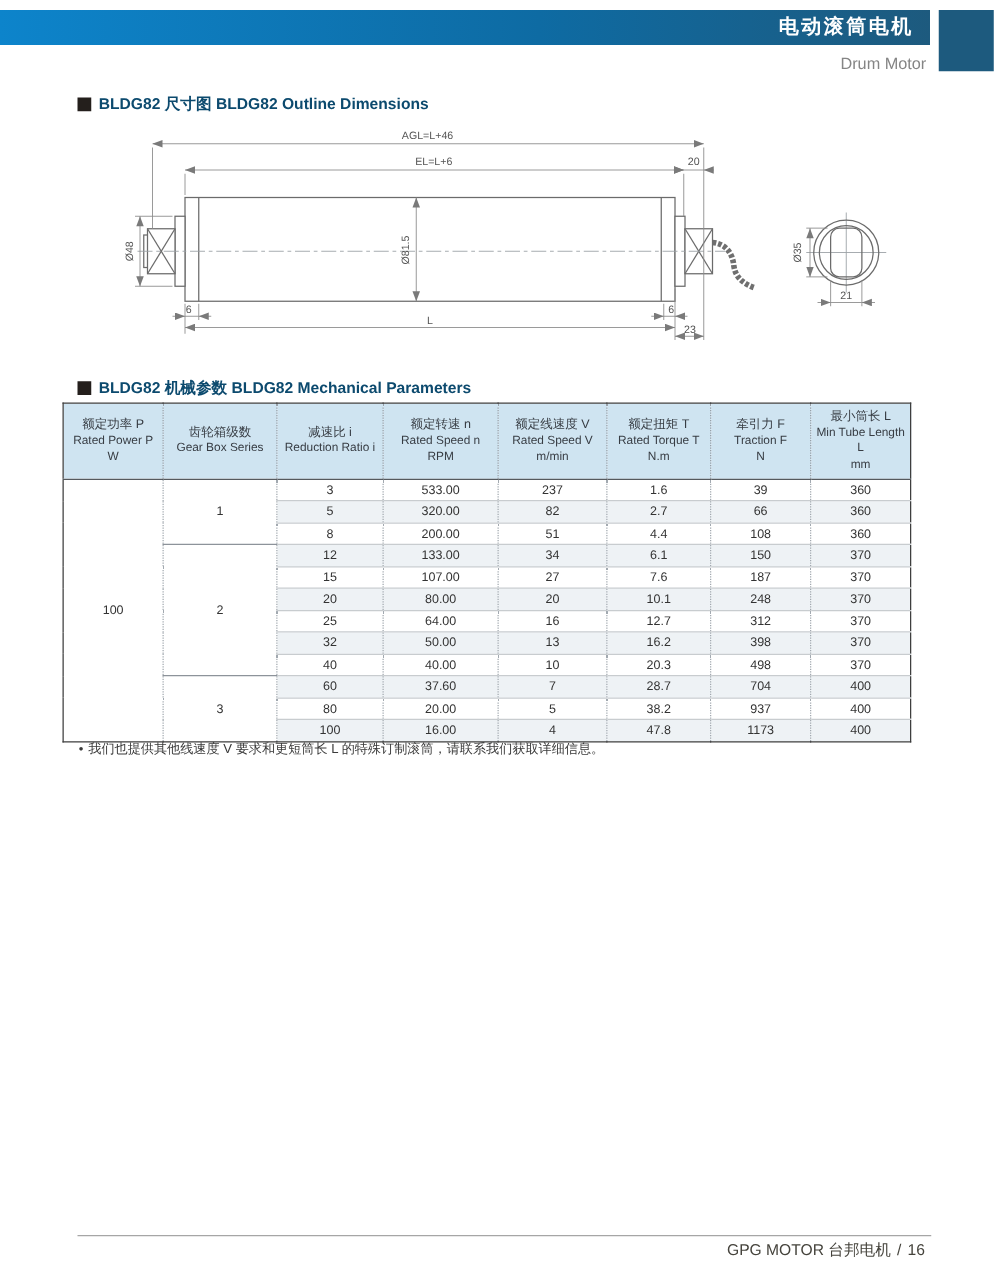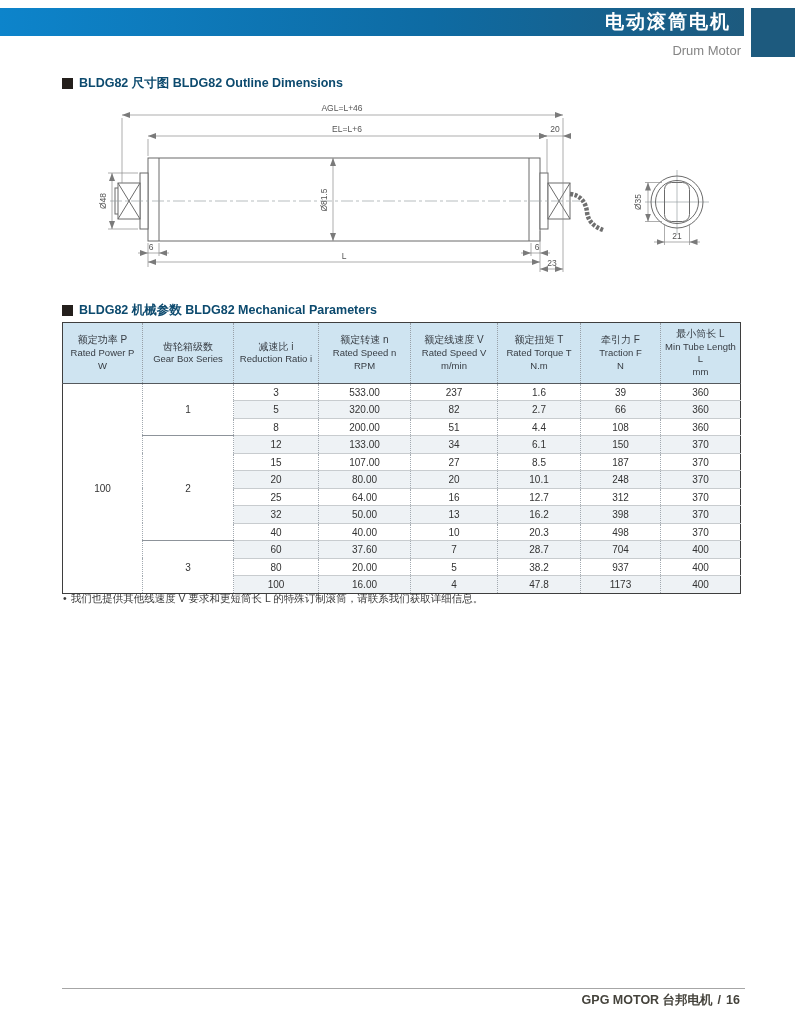--- a/index.html
+++ b/index.html
@@ -8,21 +8,21 @@
     background:#ffffff;
     font-family:"Liberation Sans",sans-serif;
   }
   
   .topbar{
     position:absolute;left:0;top:8px;width:744px;height:28px;
     background:linear-gradient(to right,var(--bar-left,#0d84cb),var(--bar-mid,#0e6ba3) 58%,var(--bar-right,#1d5a7e));
   }
   .topbar-title{
     display:block;text-align:right;padding-right:13px;line-height:28px;
-    color:#fff;font-weight:bold;font-size:19px;letter-spacing:2px;
+    color:#fff;font-weight:bold;font-size:16px;letter-spacing:2px;
   }
   .corner{
     position:absolute;left:751px;top:8px;width:44px;height:49px;
     background:var(--bar-right,#1d5a7e);
   }
   .subtitle{
     position:absolute;top:43px;right:59px;
     font-size:13px;font-weight:normal;color:#858585;
   }
   
@@ -31,21 +31,21 @@
     font-size:12.5px;font-weight:bold;color:#0c4a6e;white-space:nowrap;
   }
   .sh1{top:75px;}
   .sh2{top:302px;text-align:right;}
   .sq{width:11px;height:11px;background:#241f1c;display:inline-block;flex:0 0 auto;}
   
   .drawing{position:absolute;left:60px;top:96px;width:680px;height:200px;}
   .drawing text{font-family:"Liberation Sans",sans-serif;}
   
   .ptable{
-    position:absolute;left:62px;top:322px;width:678px;
+    position:absolute;left:50px;top:322px;width:678px;
     border-collapse:collapse;table-layout:fixed;background:#fff;
     border:1.5px solid #3e3e3e;font-size:10px;color:#333;
   }
   .ptable th{
     background:var(--table-header-bg,#cfe4f1);
     font-weight:normal;color:#373c43;
     border-bottom:1px solid #55595e;border-left:1px dotted #98a0a8;
     padding:4px 2px;line-height:1.35;text-align:center;vertical-align:middle;
   }
   .ptable th:first-child{border-left:none;}
@@ -57,21 +57,21 @@
   }
   .ptable td.power{border-left:none;background:#fff;}
   .ptable td.series{background:#fff;}
   .ptable tr.alt td.val{background:var(--row-alt-bg,#eef2f5);}
   .ptable tbody tr + tr td.val{border-top:1px solid #c8cccf;}
   .ptable tbody tr.gs td{border-top:1px solid #8d939a;}
   
   .footnote{position:absolute;left:63px;top:592px;font-size:10.5px;color:#3a3a3a;}
   .footnote .bullet{margin-right:4px;}
   .footer-line{position:absolute;left:62px;top:988px;width:683px;height:0;border-top:1px solid #a6a6a6;}
-  .footer{position:absolute;top:992px;right:60px;font-size:12.5px;font-weight:bold;color:#45433c;}
+  .footer{position:absolute;top:992px;right:60px;font-size:12.5px;font-weight:normal;color:#45433c;}
   .footer .slash{margin:0 5px;}
 </style>
 </head>
 <body>
 
 <div class="topbar">
   <span class="topbar-title">电动滚筒电机</span>
 </div>
 <div class="corner"></div>
 <div class="subtitle">Drum Motor</div>
@@ -269,21 +269,21 @@
       <td class="val">133.00</td>
       <td class="val">34</td>
       <td class="val">6.1</td>
       <td class="val">150</td>
       <td class="val">370</td>
     </tr>
     <tr>
       <td class="val">15</td>
       <td class="val">107.00</td>
       <td class="val">27</td>
-      <td class="val">8.5</td>
+      <td class="val">7.6</td>
       <td class="val">187</td>
       <td class="val">370</td>
     </tr>
     <tr class="alt">
       <td class="val">20</td>
       <td class="val">80.00</td>
       <td class="val">20</td>
       <td class="val">10.1</td>
       <td class="val">248</td>
       <td class="val">370</td>

